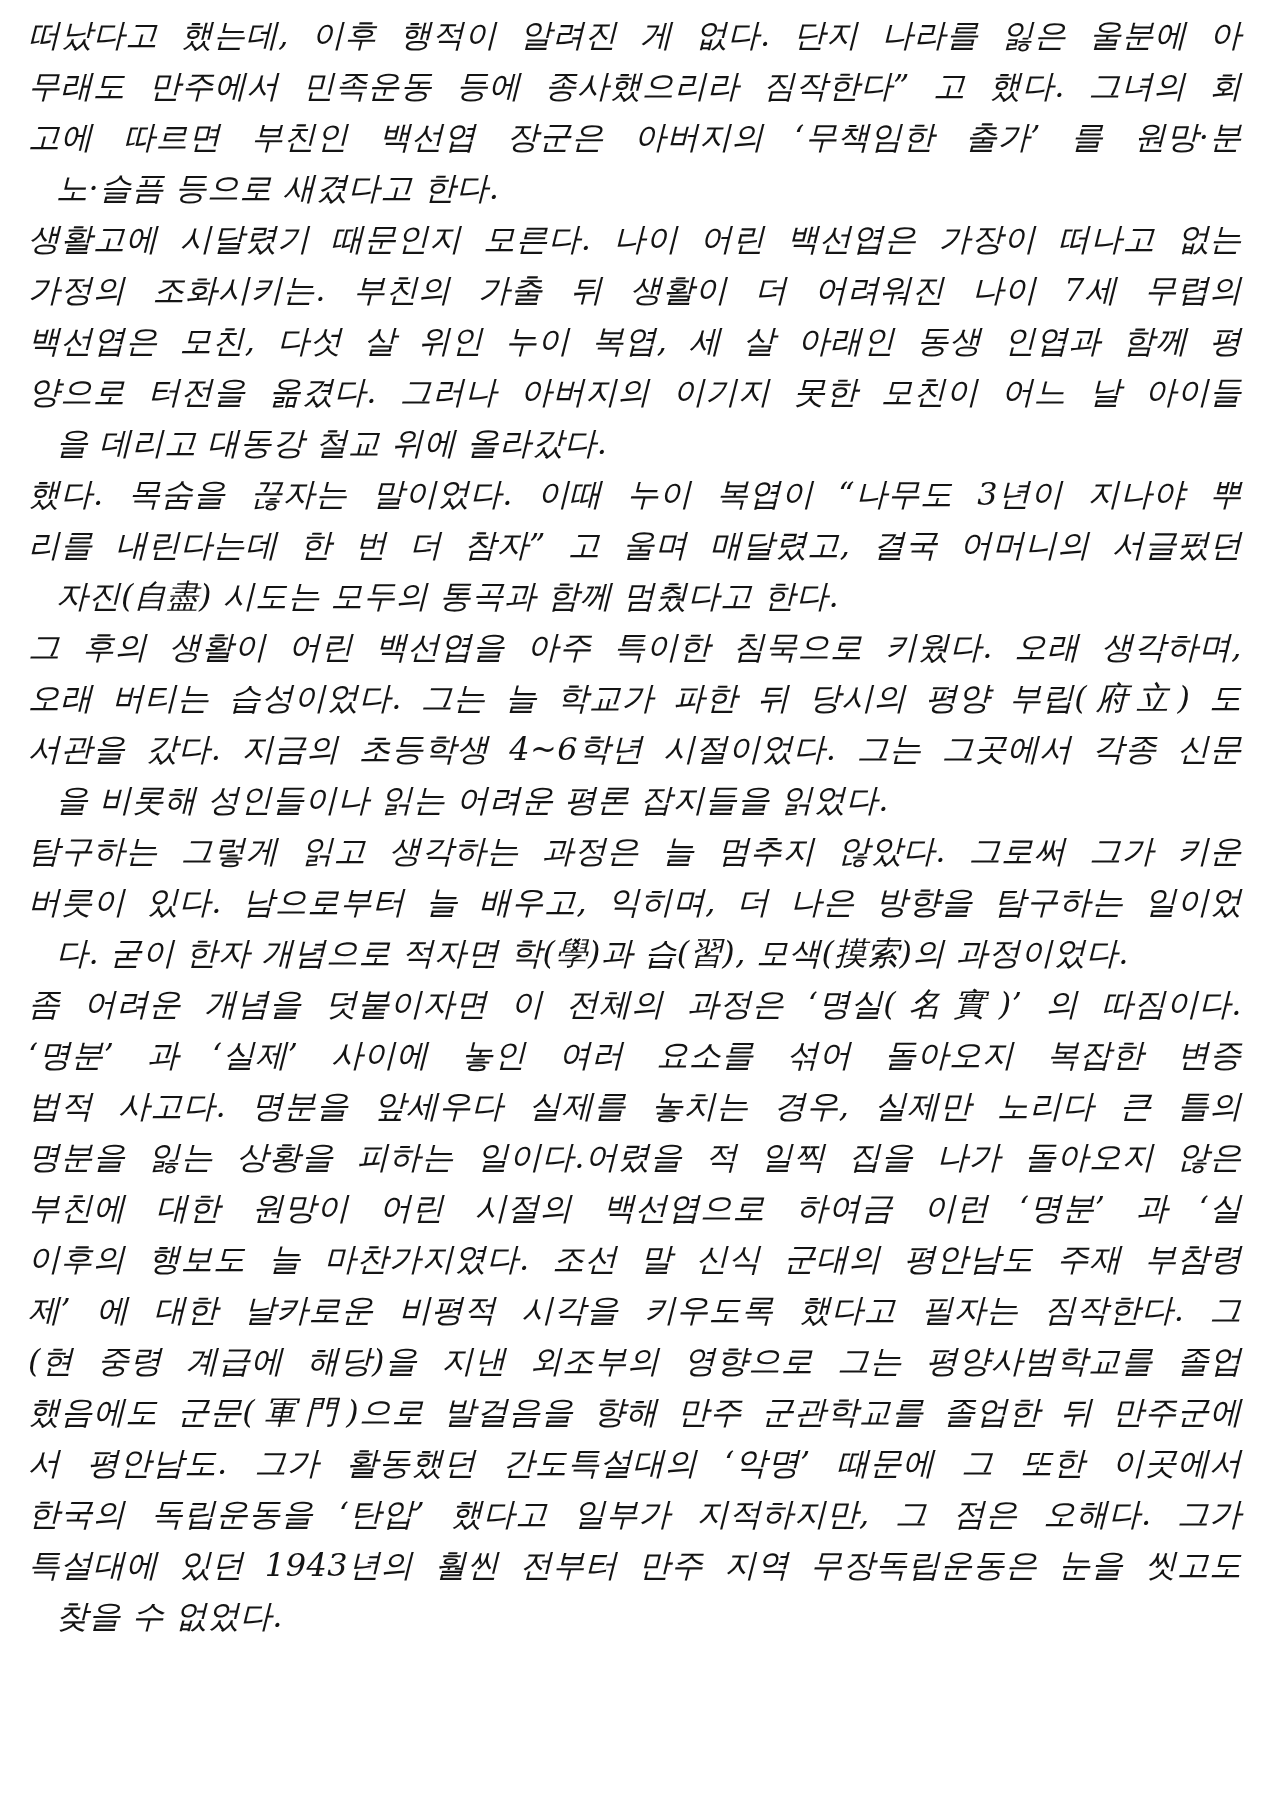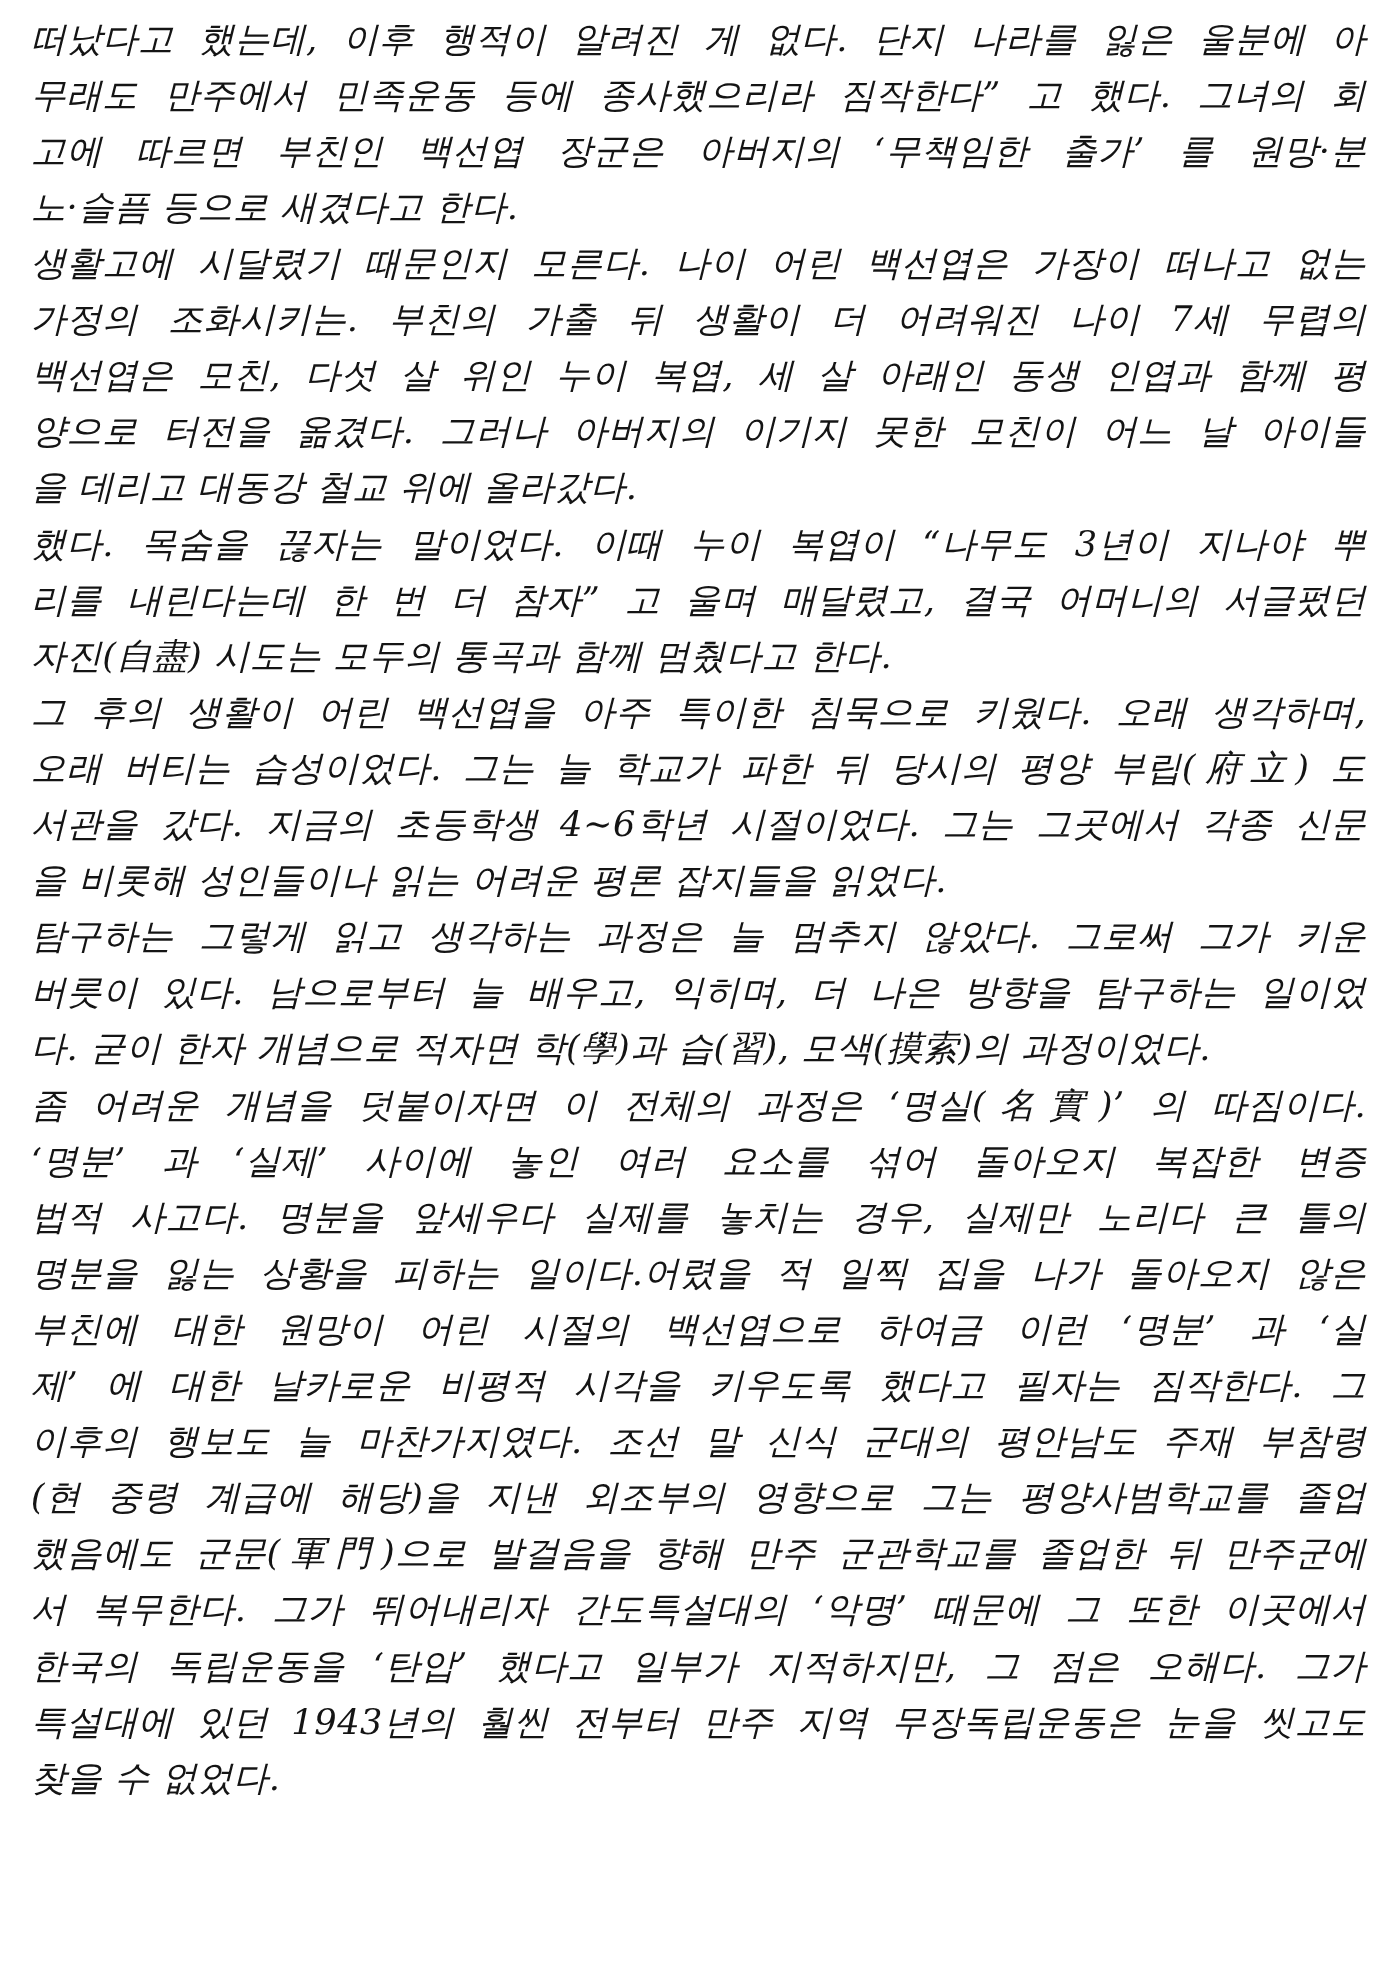--- a/index.html
+++ b/index.html
@@ -28,20 +28,21 @@
     text-align: justify;
     text-align-last: justify;
     word-break: keep-all;
     white-space: nowrap;
     letter-spacing: 0.5px;
     font-style: italic;
   }
   .line.para-end {
     text-align: left;
     text-align-last: left;
+    margin-left: 28px;
   }
 </style>
 </head>
 <body>
 
 <div id="doc">
     <div class="line">떠났다고 했는데, 이후 행적이 알려진 게 없다. 단지 나라를 잃은 울분에 아</div>
     <div class="line">무래도 만주에서 민족운동 등에 종사했으리라 짐작한다” 고 했다. 그녀의 회</div>
     <div class="line">고에 따르면 부친인 백선엽 장군은 아버지의 ‘무책임한 출가’ 를 원망·분</div>
     <div class="line para-end">노·슬픔 등으로 새겼다고 한다.</div>
@@ -58,21 +59,21 @@
     <div class="line">서관을 갔다. 지금의 초등학생 4~6학년 시절이었다. 그는 그곳에서 각종 신문</div>
     <div class="line para-end">을 비롯해 성인들이나 읽는 어려운 평론 잡지들을 읽었다.</div>
     <div class="line">탐구하는 그렇게 읽고 생각하는 과정은 늘 멈추지 않았다. 그로써 그가 키운</div>
     <div class="line">버릇이 있다. 남으로부터 늘 배우고, 익히며, 더 나은 방향을 탐구하는 일이었</div>
     <div class="line para-end">다. 굳이 한자 개념으로 적자면 학(學)과 습(習), 모색(摸索)의 과정이었다.</div>
     <div class="line">좀 어려운 개념을 덧붙이자면 이 전체의 과정은 ‘명실(名實)’ 의 따짐이다.</div>
     <div class="line">‘명분’ 과 ‘실제’ 사이에 놓인 여러 요소를 섞어 돌아오지 복잡한 변증</div>
     <div class="line">법적 사고다. 명분을 앞세우다 실제를 놓치는 경우, 실제만 노리다 큰 틀의</div>
     <div class="line">명분을 잃는 상황을 피하는 일이다.어렸을 적 일찍 집을 나가 돌아오지 않은</div>
     <div class="line">부친에 대한 원망이 어린 시절의 백선엽으로 하여금 이런 ‘명분’ 과 ‘실</div>
+    <div class="line">이후의 행보도 늘 마찬가지였다. 조선 말 신식 군대의 평안남도 주재 부참령</div>
     <div class="line">제’ 에 대한 날카로운 비평적 시각을 키우도록 했다고 필자는 짐작한다. 그</div>
-    <div class="line">이후의 행보도 늘 마찬가지였다. 조선 말 신식 군대의 평안남도 주재 부참령</div>
     <div class="line">(현 중령 계급에 해당)을 지낸 외조부의 영향으로 그는 평양사범학교를 졸업</div>
     <div class="line">했음에도 군문(軍門)으로 발걸음을 향해 만주 군관학교를 졸업한 뒤 만주군에</div>
-    <div class="line">서 복무한다. 그가 뛰어내리자 간도특설대의 ‘악명’ 때문에 그 또한 이곳에서</div>
+    <div class="line">서 평안남도. 그가 활동했던 간도특설대의 ‘악명’ 때문에 그 또한 이곳에서</div>
     <div class="line">한국의 독립운동을 ‘탄압’ 했다고 일부가 지적하지만, 그 점은 오해다. 그가</div>
     <div class="line">특설대에 있던 1943년의 훨씬 전부터 만주 지역 무장독립운동은 눈을 씻고도</div>
     <div class="line para-end">찾을 수 없었다.</div>
   </div>
 
 </body></html>

